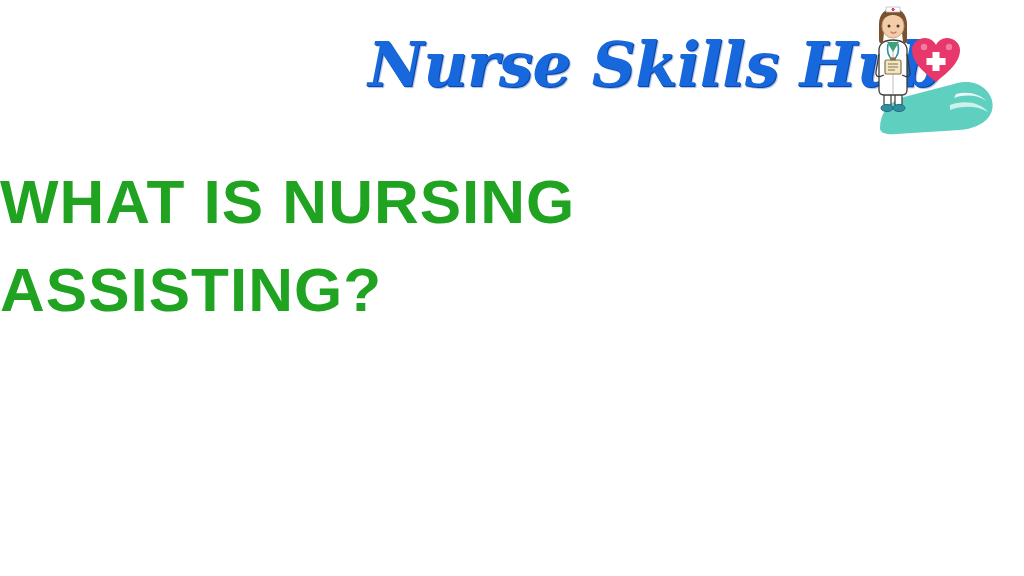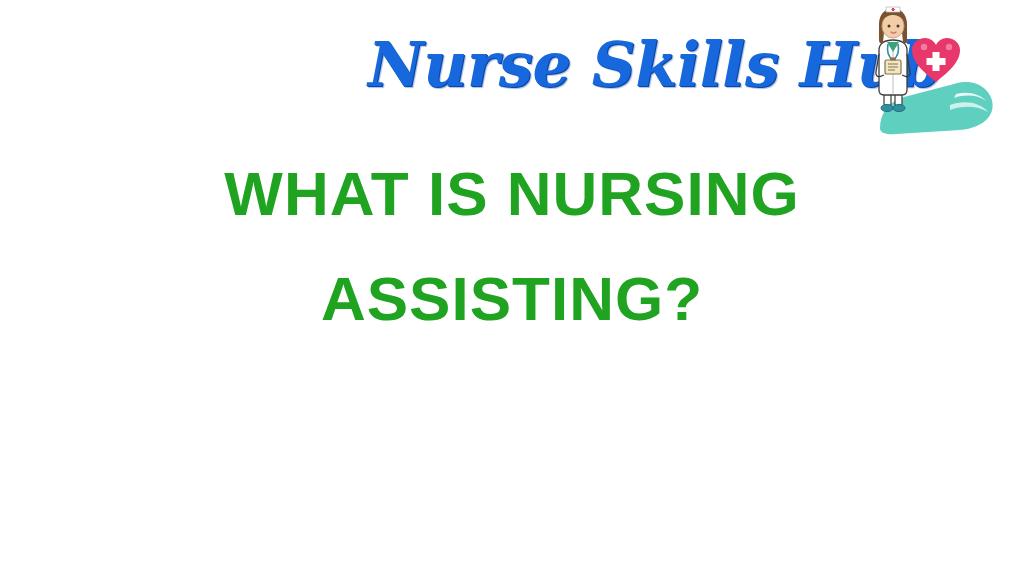--- a/index.html
+++ b/index.html
@@ -61,36 +61,36 @@
   .brand-mark svg {
     display: block;
     width: 146px;
     height: 134px;
   }
 
   
   .headline {
     position: absolute;
     left: 0;
-    top: 152px;
+    top: 160px;
     width: 1024px;
-    text-align: center;
+    text-align: left;
   }
   .headline-line {
     display: block;
     font-family: "Liberation Sans", sans-serif;
     font-weight: 700;
     font-size: 62px;
     line-height: 84px;
     letter-spacing: 1px;
     color: #1FA321;
     white-space: nowrap;
   }
   .headline-line.line-2 {
-    margin-top: 21px;
+    margin-top: 4px;
   }
 
   
   .body-area {
     position: absolute;
     left: 0;
     top: 340px;
     width: 1024px;
     height: 236px;
     background: #ffffff;

